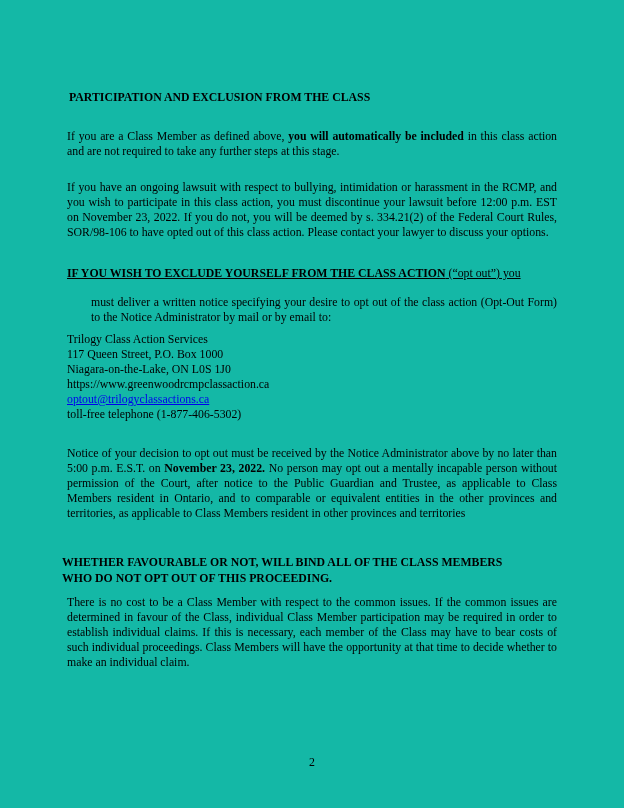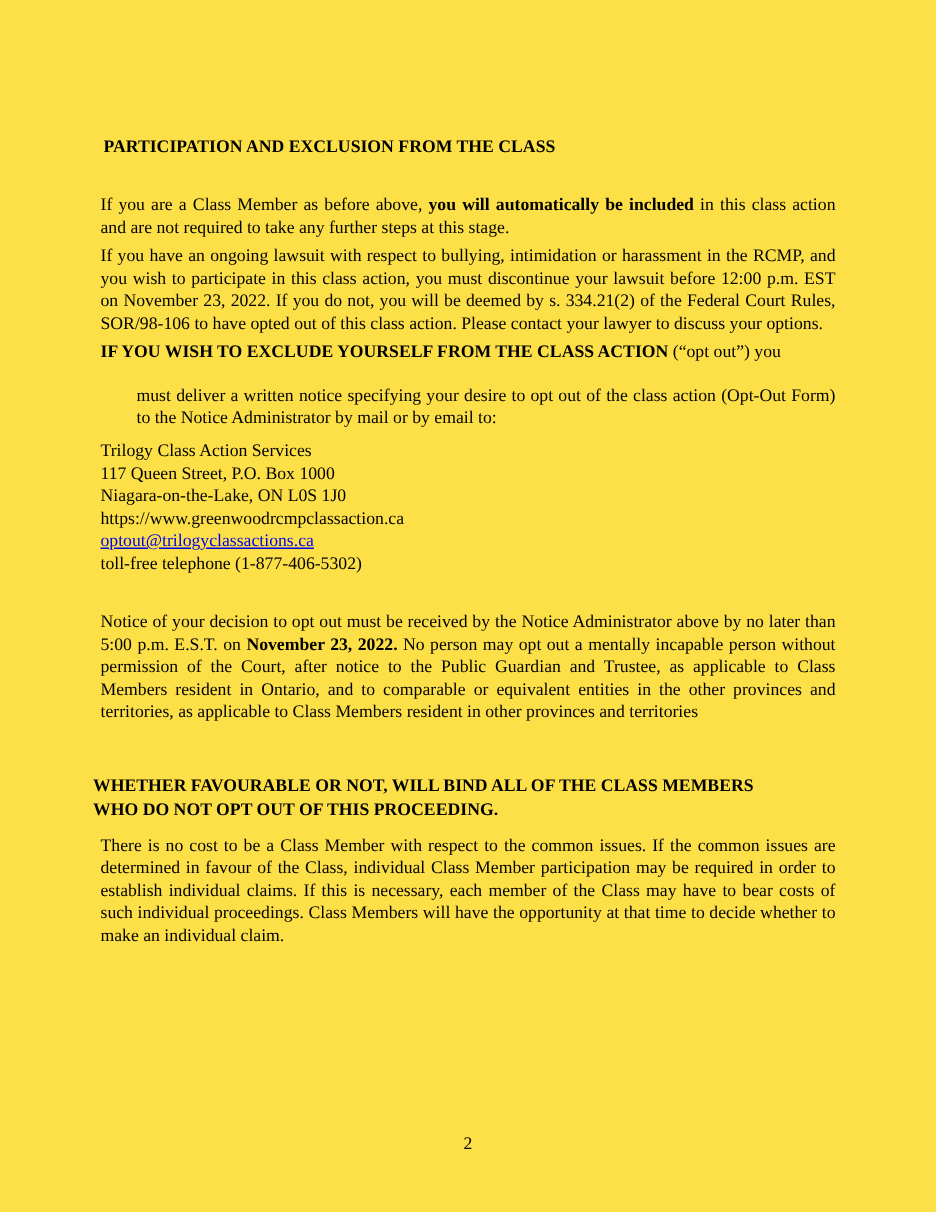--- a/index.html
+++ b/index.html
@@ -1,21 +1,21 @@
 <!DOCTYPE html>
 <html><head>
 <meta charset="utf-8">
 <style>
   * { margin: 0; padding: 0; box-sizing: border-box; }
   html, body { background: #ffffff; }
   .page {
     position: relative;
     width: 624px;
     height: 808px;
-    background: #fde047;
+    background: #14b8a6;
     font-family: "Liberation Serif", "DejaVu Serif", serif;
     font-size: 11.8px;
     line-height: 15px;
     color: #000000;
     overflow: hidden;
   }
   .content {
     position: absolute;
     left: 67px;
     top: 0;
@@ -25,22 +25,22 @@
   .heading {
     font-weight: bold;
     font-size: 11.8px;
     padding-left: 2px;
   }
   .para {
     text-align: justify;
   }
   .bold { font-weight: bold; }
   .mt-p1 { margin-top: 24px; }
-  .mt-p2 { margin-top: 4px; }
-  .optline { margin-top: 4px; white-space: nowrap; }
+  .mt-p2 { margin-top: 21px; }
+  .optline { margin-top: 26px; white-space: nowrap; text-decoration: underline; }
   .mt-p3 { margin-top: 14px; margin-left: 24px; }
   .address {
     margin-top: 7px;
   }
   .mt-p4 { margin-top: 24px; }
   .judgment {
     margin-top: 34px;
     margin-left: -5px;
     font-weight: bold;
     line-height: 15.5px;
@@ -60,21 +60,21 @@
   }
 </style>
 </head>
 <body>
 
 <div class="page">
   <div class="content">
 
     <div class="heading">PARTICIPATION AND EXCLUSION FROM THE CLASS</div>
 
-    <p class="para mt-p1"><span>If you are a Class Member as before above, </span><span class="bold">you will automatically be included</span><span> in this class action and are not required to take any further steps at this stage.</span></p>
+    <p class="para mt-p1"><span>If you are a Class Member as defined above, </span><span class="bold">you will automatically be included</span><span> in this class action and are not required to take any further steps at this stage.</span></p>
 
     <p class="para mt-p2">If you have an ongoing lawsuit with respect to bullying, intimidation or harassment in the RCMP, and you wish to participate in this class action, you must discontinue your lawsuit before 12:00 p.m. EST on November 23, 2022. If you do not, you will be deemed by s. 334.21(2) of the Federal Court Rules, SOR/98-106 to have opted out of this class action. Please contact your lawyer to discuss your options.</p>
 
     <p class="para optline"><span class="bold">IF YOU WISH TO EXCLUDE YOURSELF FROM THE CLASS ACTION</span><span> (“opt out”) you</span></p>
 
     <p class="para mt-p3">must deliver a written notice specifying your desire to opt out of the class action (Opt-Out Form) to the Notice Administrator by mail or by email to:</p>
 
     <div class="address">
       <div>Trilogy Class Action Services</div>
       <div>117 Queen Street, P.O. Box 1000</div>

